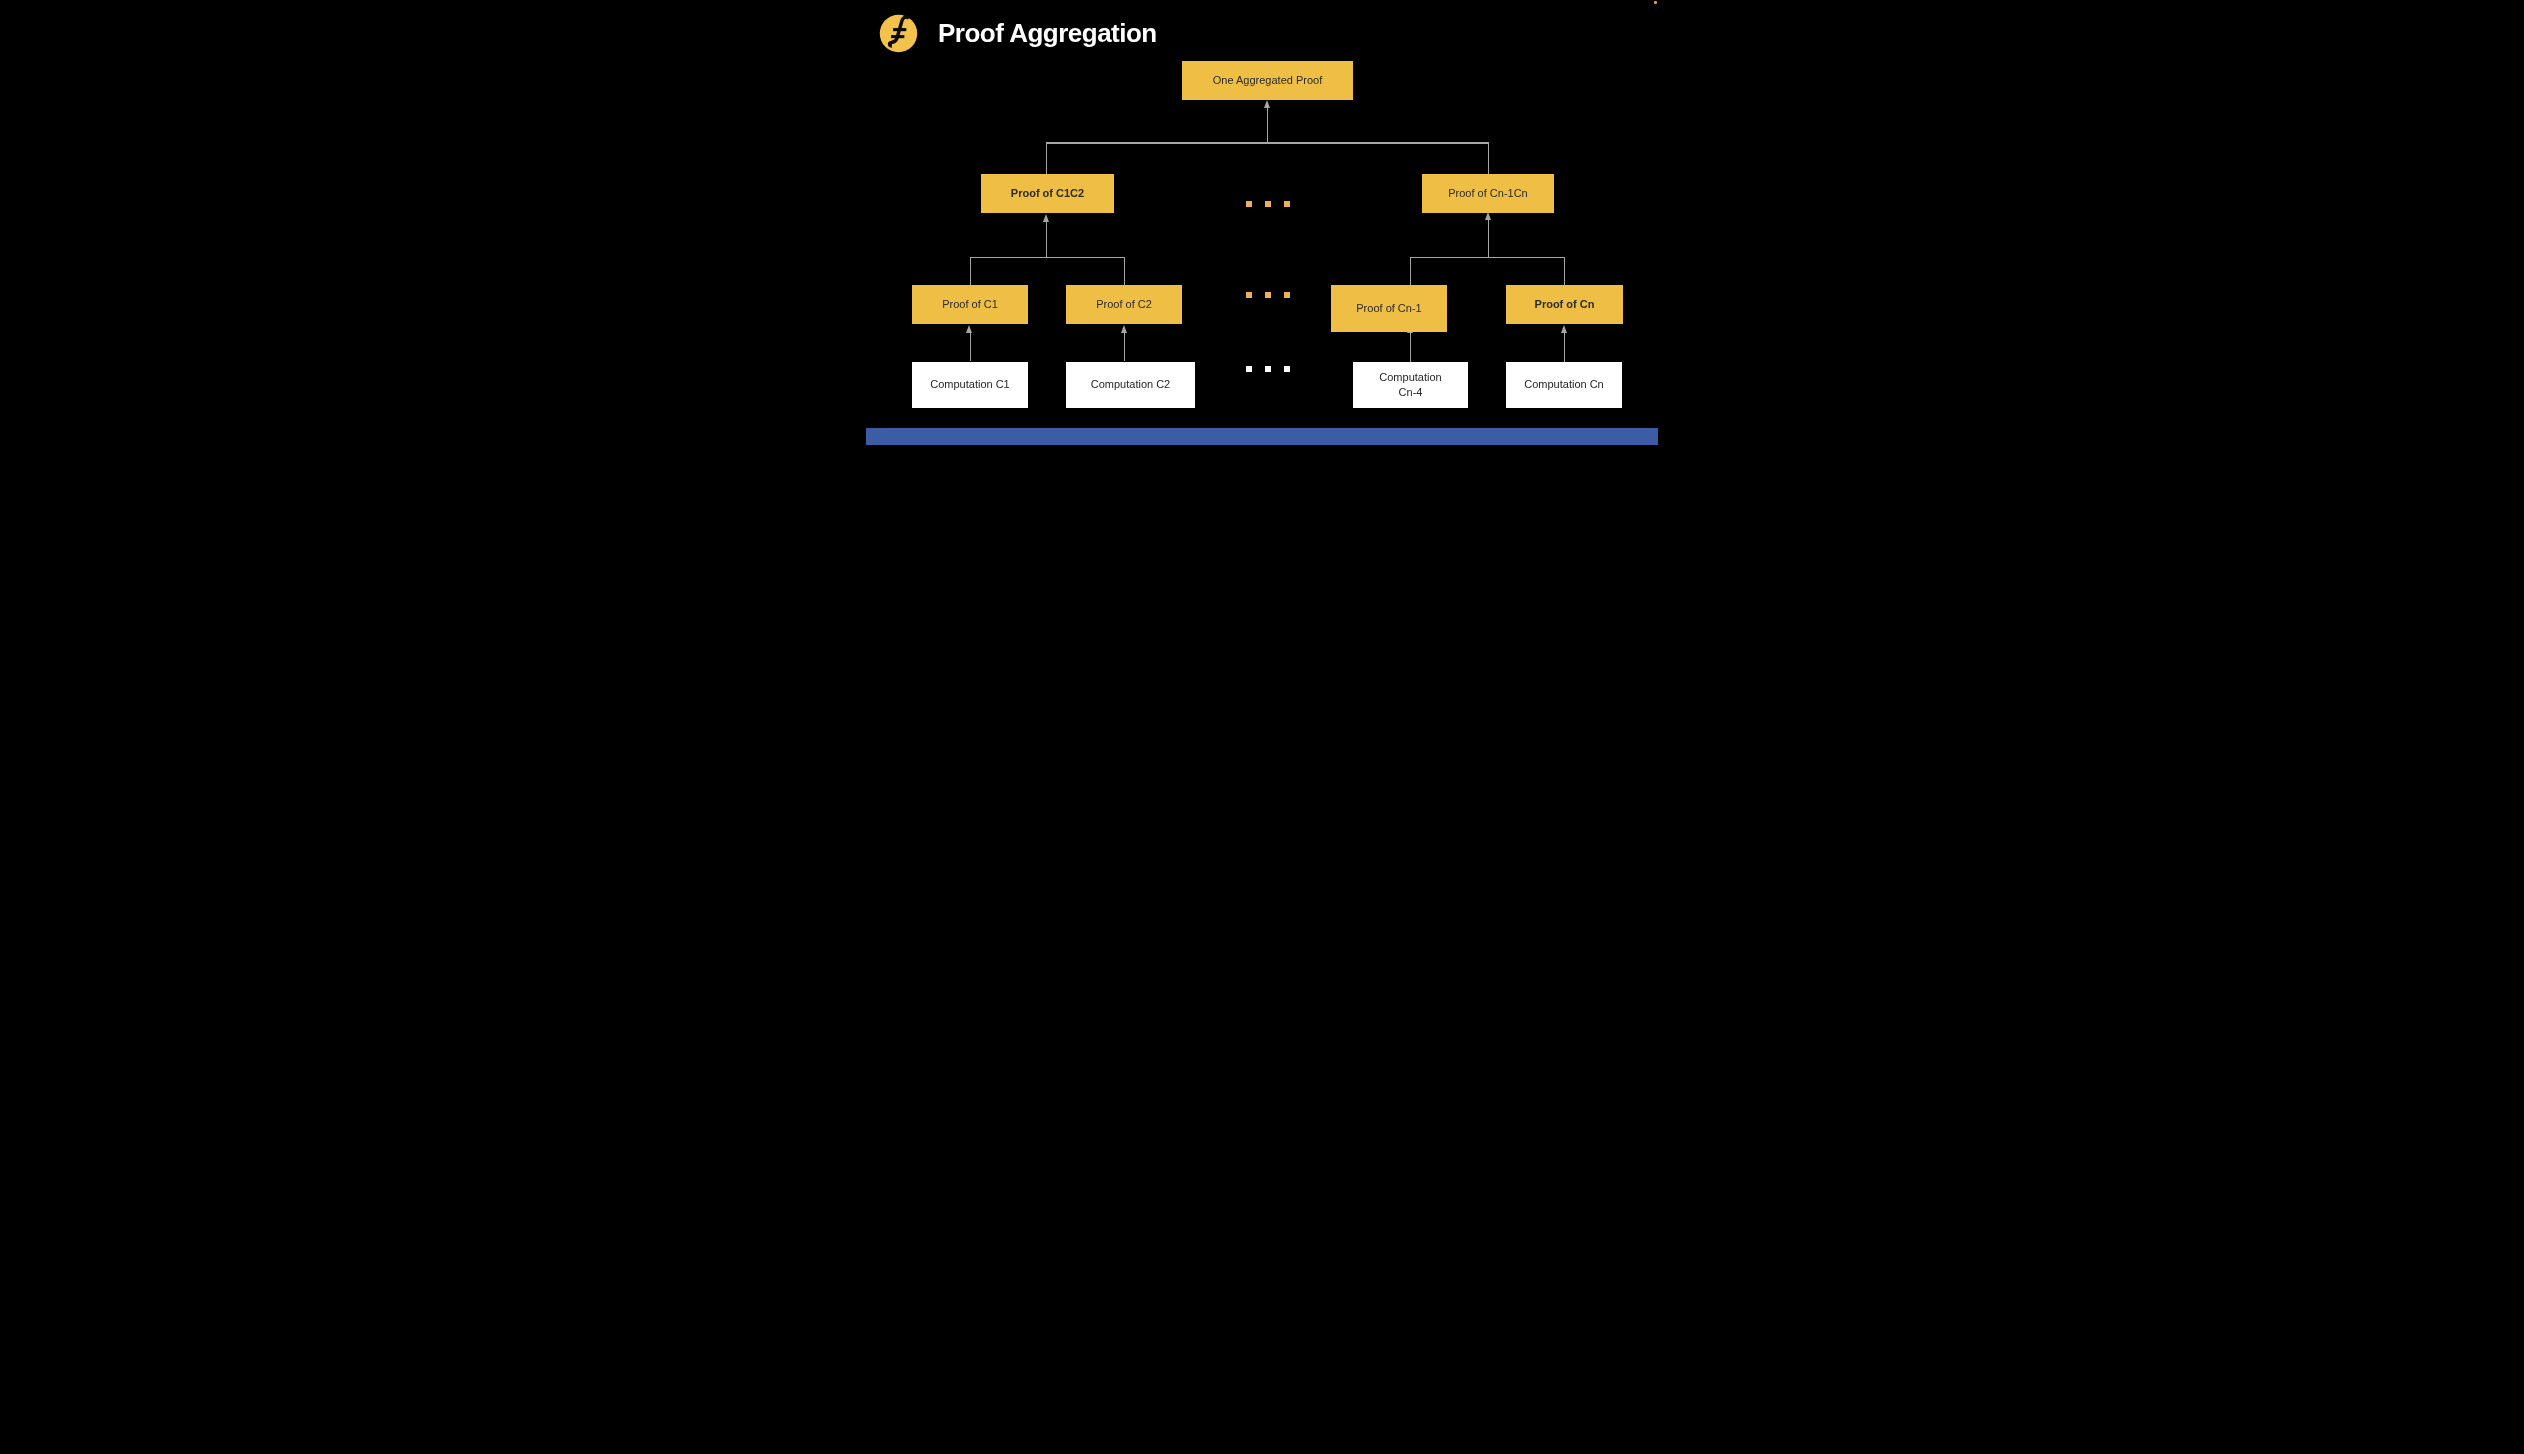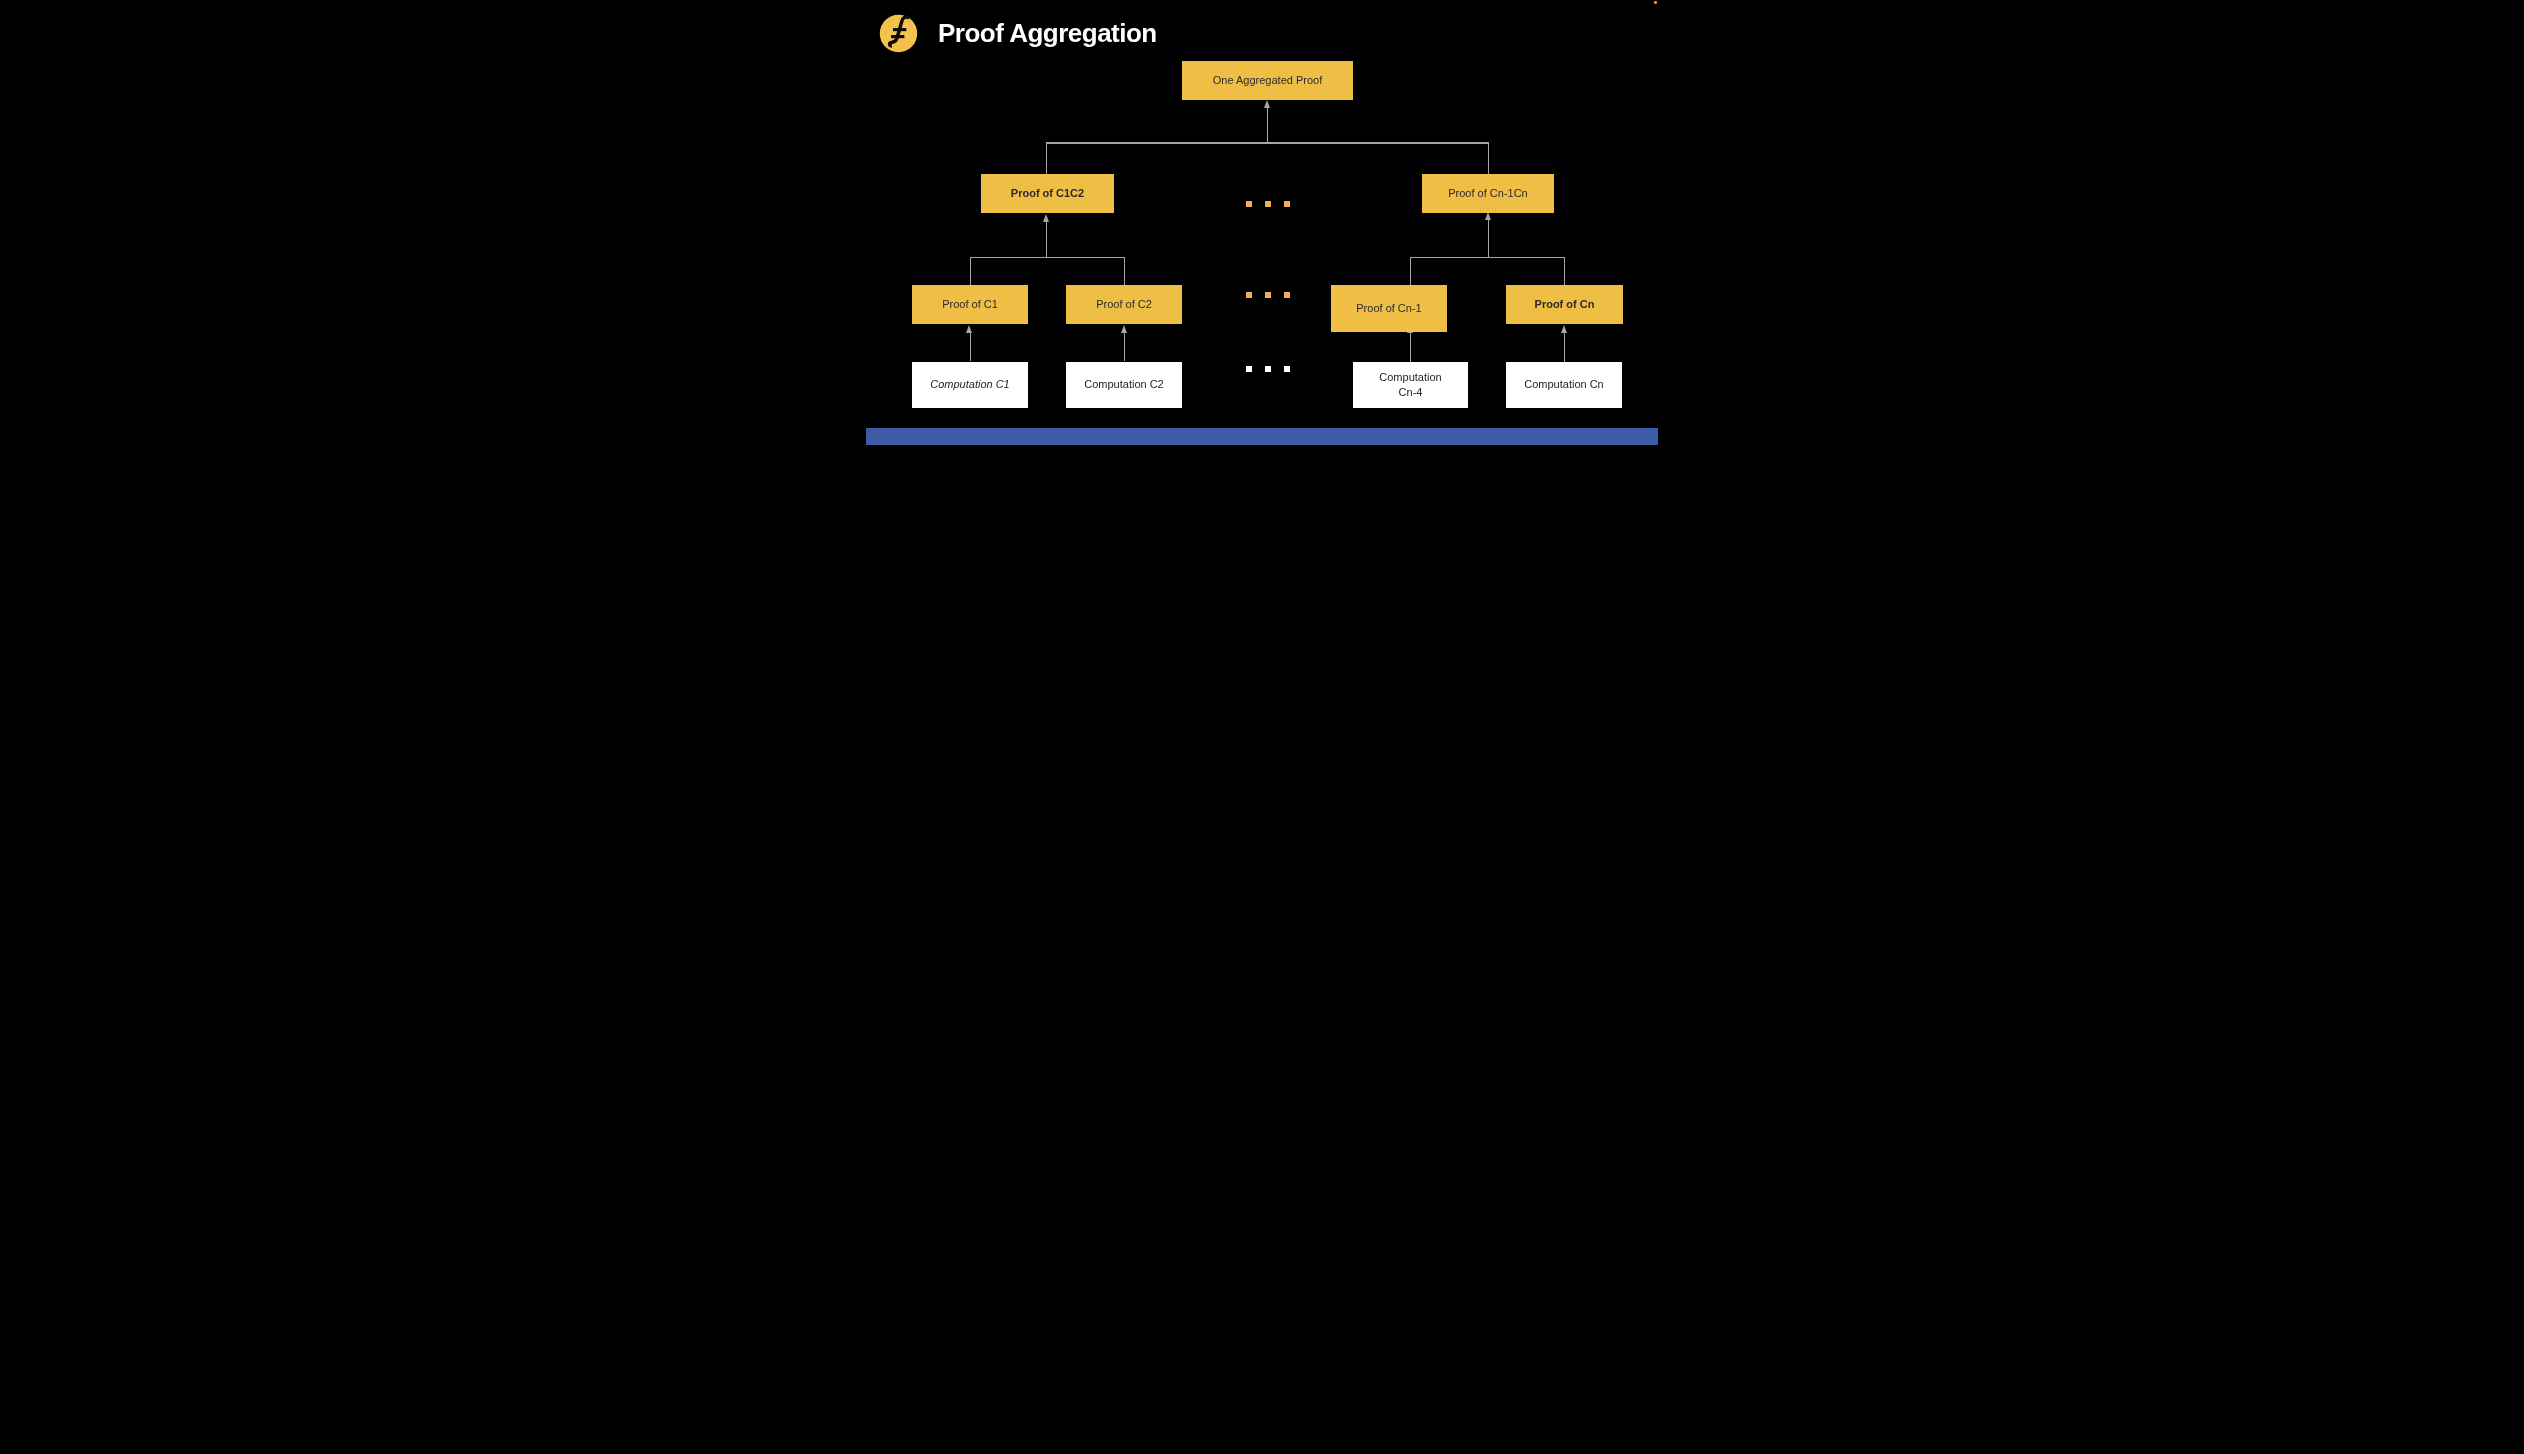--- a/index.html
+++ b/index.html
@@ -28,22 +28,22 @@
   .node.proof{background:var(--box-yellow);}
   .node.computation{background:var(--box-white);color:#262626;}
   
   .n-one-agg {left:316px;top:61px;width:171px;height:39px;}
   .n-c1c2   {left:115px;top:174px;width:133px;height:39px;font-weight:bold;}
   .n-cn1cn  {left:556px;top:174px;width:132px;height:39px;}
   .n-c1     {left:46px;top:285px;width:116px;height:39px;}
   .n-c2     {left:200px;top:285px;width:116px;height:39px;}
   .n-cn1    {left:465px;top:285px;width:116px;height:47px;}
   .n-cn     {left:640px;top:285px;width:117px;height:39px;font-weight:bold;}
-  .n-comp-c1 {left:46px;top:362px;width:116px;height:46px;font-style:italic;}
-  .n-comp-c2 {left:200px;top:362px;width:116px;height:46px;text-align:right;}
+  .n-comp-c1 {left:46px;top:362px;width:116px;height:46px;}
+  .n-comp-c2 {left:200px;top:362px;width:129px;height:46px;text-align:right;}
   .n-comp-cn1{left:487px;top:362px;width:115px;height:46px;}
   .n-comp-cn {left:640px;top:362px;width:116px;height:46px;}
   .n-comp-cn1 span{display:inline-block;max-width:81px;}
   
   .hline,.vline{position:absolute;background:var(--connector-gray);}
   .hline{height:1.5px;}
   .vline{width:1px;}
   .arrowhead{
     position:absolute;width:0;height:0;
     border-left:3.5px solid transparent;border-right:3.5px solid transparent;

